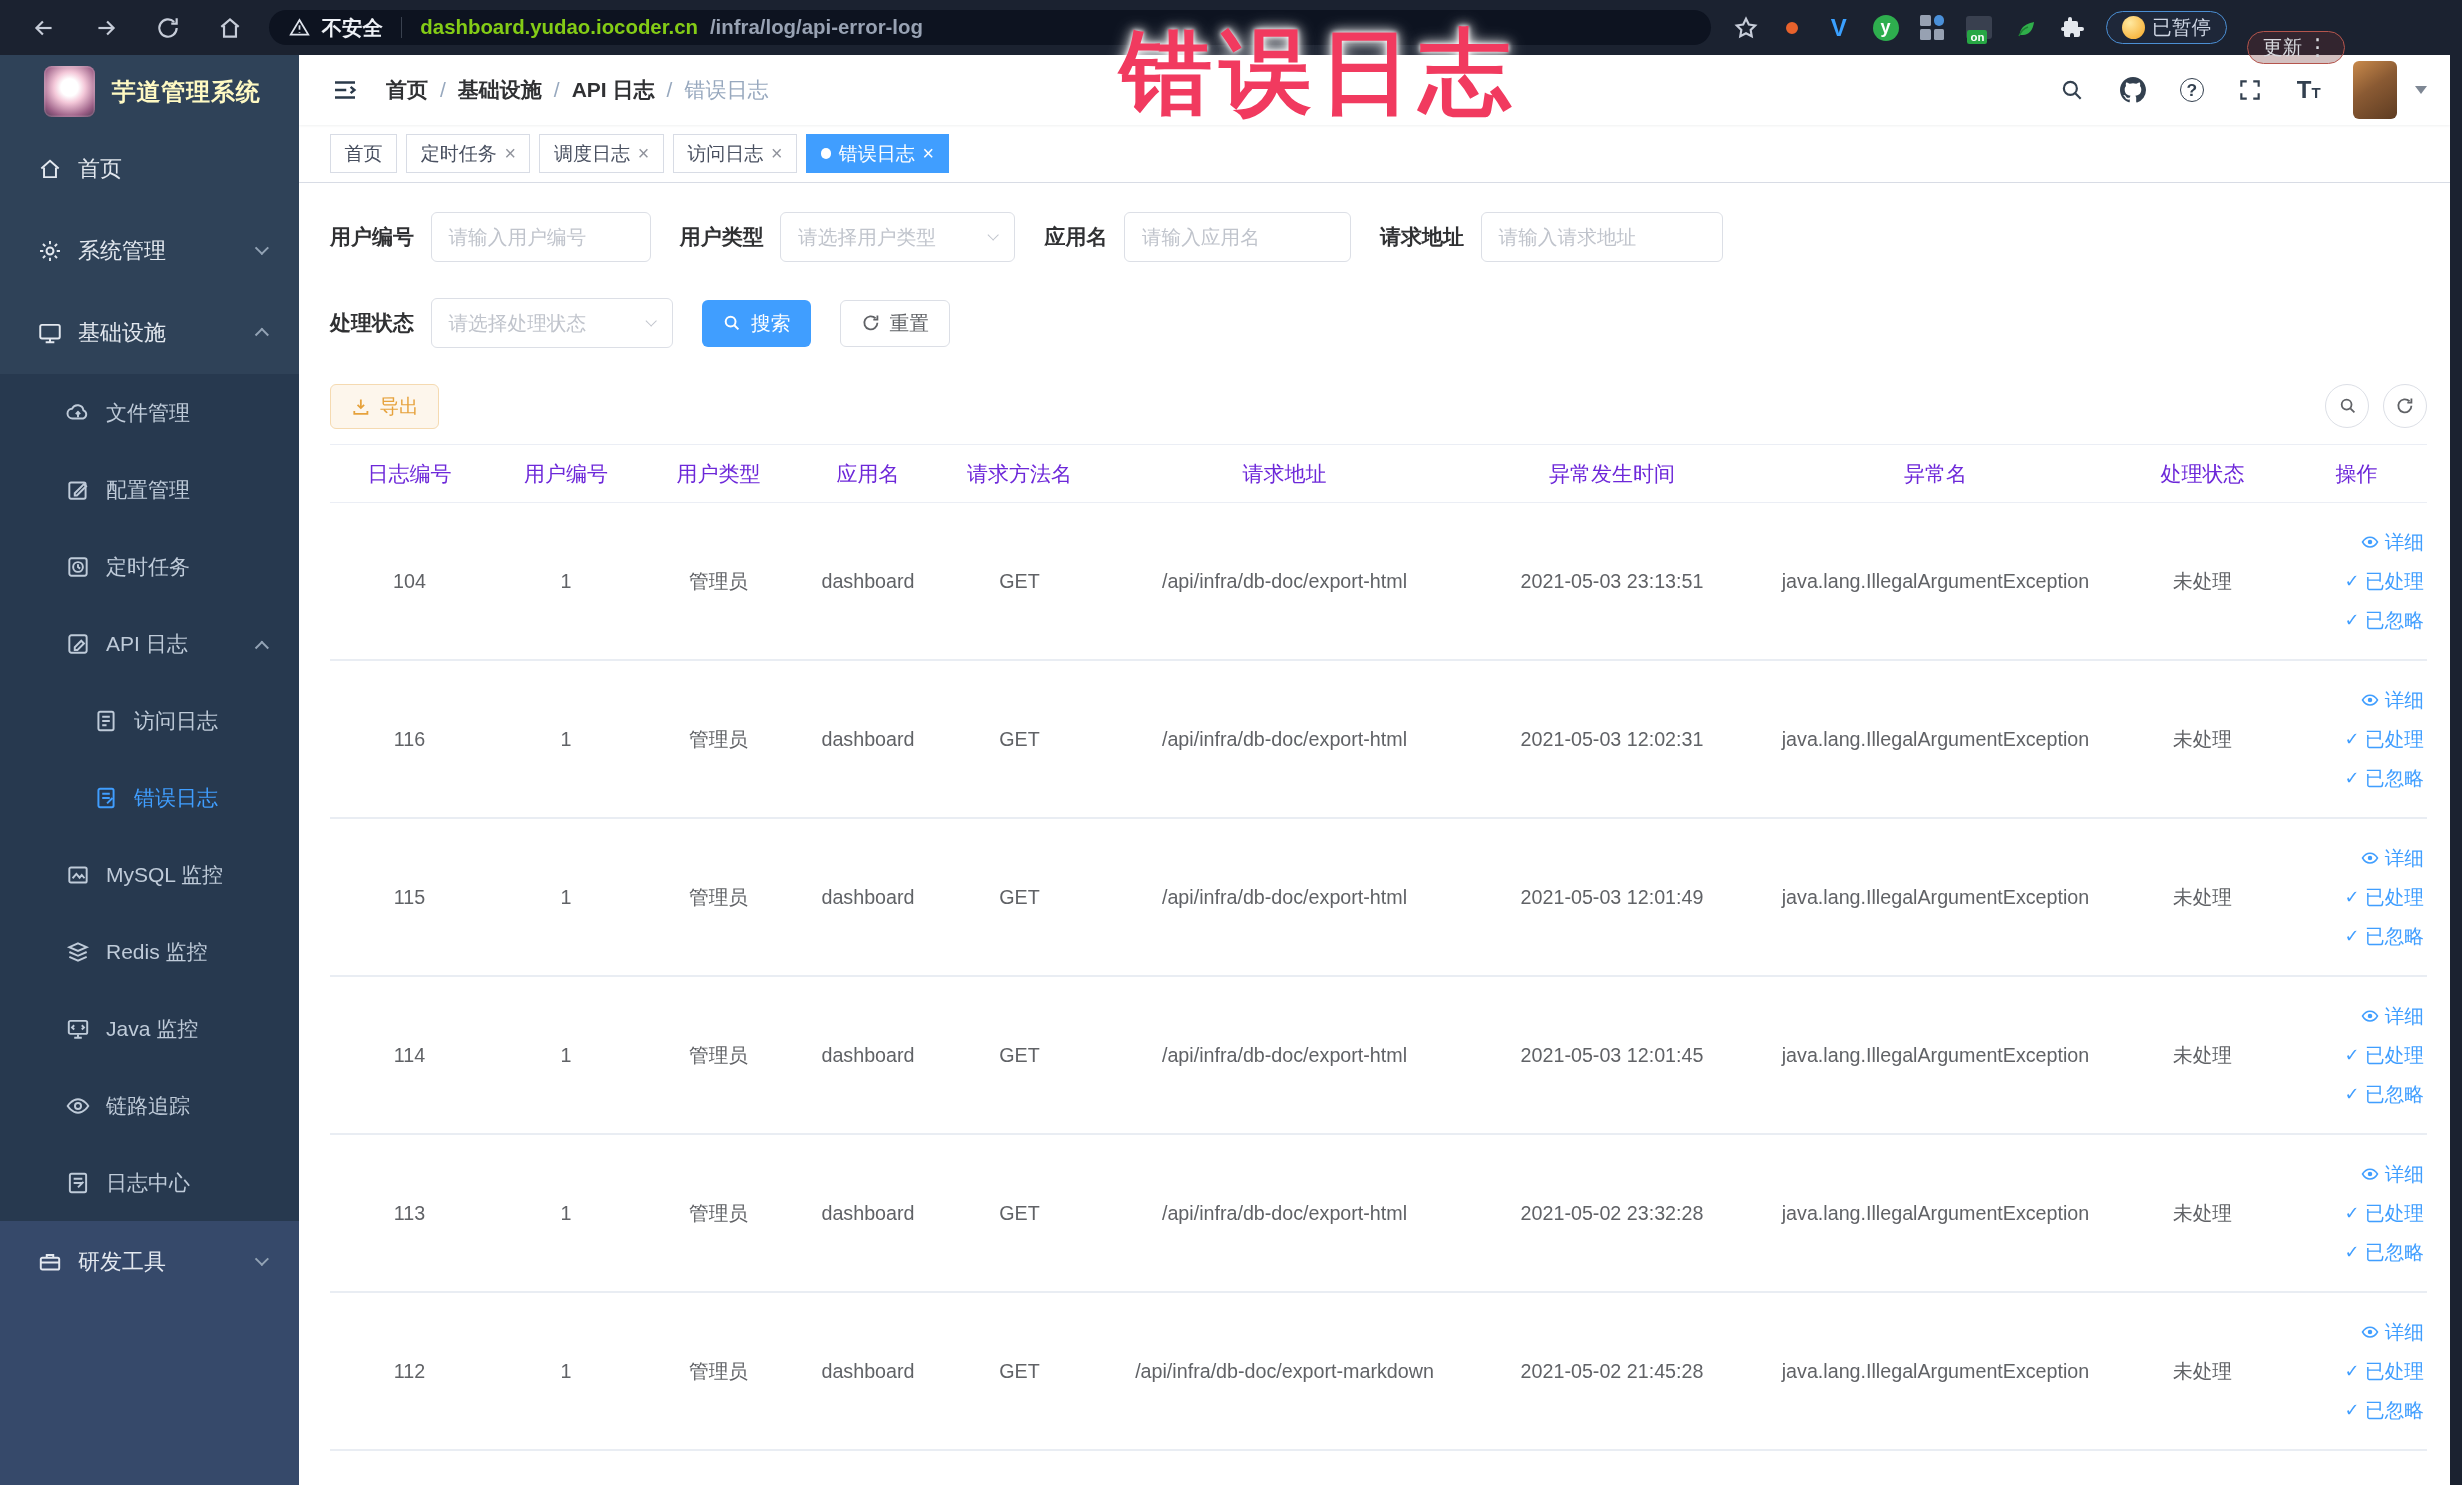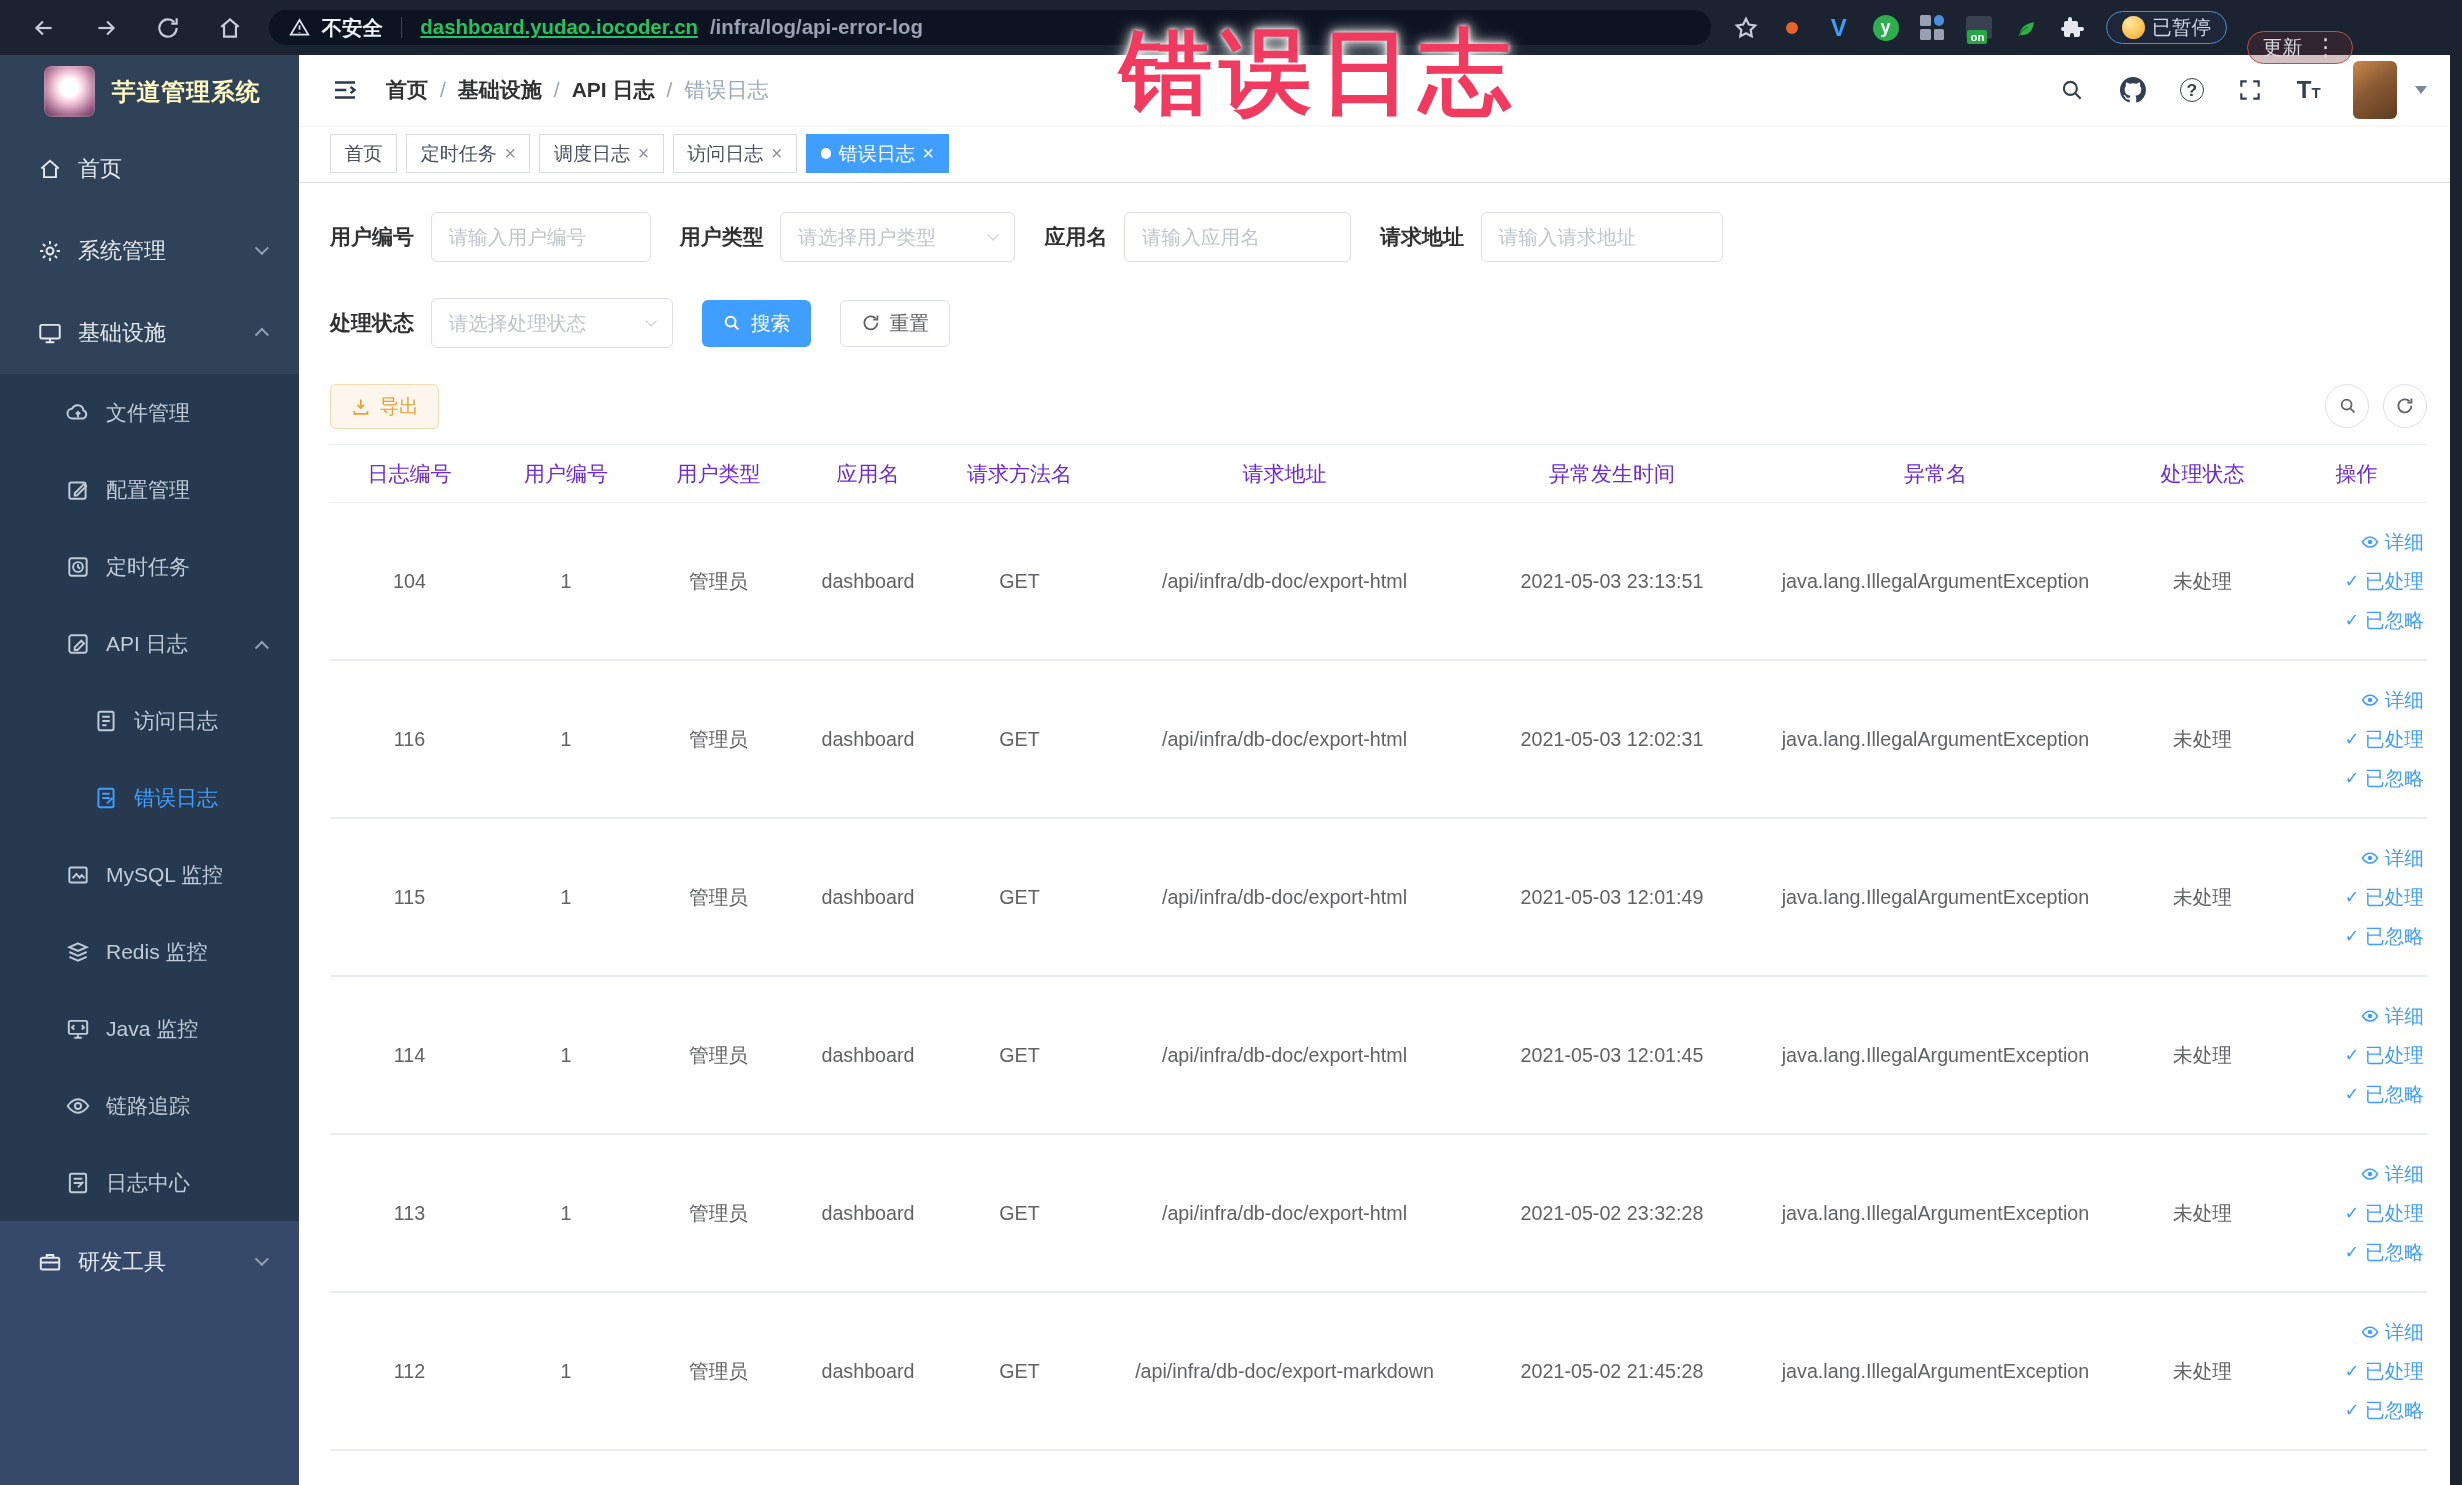--- a/index.html
+++ b/index.html
@@ -8,35 +8,35 @@
 
   
   .browser-bar { position:absolute; top:0; left:0; width:2462px; height:55px; background:#1b2230; display:flex; align-items:center; z-index:40; }
   .bb-left { display:flex; align-items:center; gap:35px; padding-left:30px; }
   .bb-ic { width:27px; height:27px; color:#c6ccd8; display:flex; align-items:center; justify-content:center; }
   .bb-ic svg { width:26px; height:26px; }
   .omnibox { margin-left:26px; width:1442px; height:35px; background:#0d1320; border-radius:17.4px; display:flex; align-items:center; padding:0 19.7px; gap:12px; }
   .warn-ic { color:#dfe4ec; width:21px; height:21px; }
   .sec-label { color:#eef1f6; font-size:20.4px; font-weight:700; }
   .omni-div { width:1.5px; height:21px; background:#39414f; margin:0 6px; }
-  .url-domain { color:#22c55e; font-size:20.4px; font-weight:700;text-decoration:underline; }
+  .url-domain { color:#84cc16; font-size:20.4px; font-weight:700; }
   .url-path { color:#98a2b3; font-size:20.4px; font-weight:700; }
   .bb-right { display:flex; align-items:center; gap:19.7px; margin-left:21px; }
   .ext { width:27px; height:27px; display:flex; align-items:center; justify-content:center; position:relative; }
   .donut { width:12px; height:12px; border:6.8px solid #e8622c; border-radius:50%; }
   .vimium { color:#3aa0ff; font-size:24px; font-weight:700; }
   .ycirc { width:26px; height:26px; border-radius:50%; background:#2eae4e; color:#fff; font-size:18px; font-weight:700; display:flex; align-items:center; justify-content:center; }
   .gridic { display:grid; grid-template-columns:10.6px 10.6px; grid-gap:3px; }
   .gridic i { width:10.6px; height:10.6px; background:#97a1b2; border-radius:1.5px; }
   .gridic i.b { background:#4a90d9; border-radius:50%; }
   .onbadge { width:26px; height:23px; background:#39404f; border-radius:3px; position:relative; }
   .onbadge em { position:absolute; left:1.5px; bottom:-4.5px; background:#27a744; color:#fff; font-style:normal; font-size:11.4px; font-weight:700; padding:0.8px 3px; border-radius:2.3px; }
   .pill { height:33px; border-radius:16.7px; display:flex; align-items:center; gap:7.6px; padding:0 15px; font-size:19.7px; }
   .pill.paused { border:1.5px solid #4b8fd4; color:#cfd6e4; background:rgba(35,48,72,.4); }
-  .pill.update { border:1.5px solid #b5554d; color:#d7d9de; background:rgba(110,45,45,.3); gap:12px; margin-right:6px;margin-top:40px; }
+  .pill.update { border:1.5px solid #b5554d; color:#d7d9de; background:rgba(110,45,45,.3); gap:4px; margin-right:6px;margin-top:40px; }
   .emoji { width:23px; height:23px; border-radius:50%; background:radial-gradient(circle at 35% 30%,#ffe9a0,#f6a623); }
   .vdots { font-size:23px; color:#d7d9de; line-height:1; }
 
   
   .scroll-strip { position:absolute; top:0; right:0; width:12px; height:1486px; background:#1b2230; z-index:45; }
 
   
   .sidebar { position:absolute; top:55px; left:0; width:299px; height:1431px; background:#2f4258; color:#dfe4ec; z-index:10; }
   .logo-row { height:73px; display:flex; align-items:center; gap:16.7px; padding-left:44px; }
   .logo-img { width:51px; height:51px; border-radius:7.6px; background:radial-gradient(circle at 50% 42%,#ffffff 0 22%,#f3c7d8 40%,#9b5f86 75%,#4a3550); box-shadow:0 0 0 1.5px rgba(255,255,255,.15) inset; }

